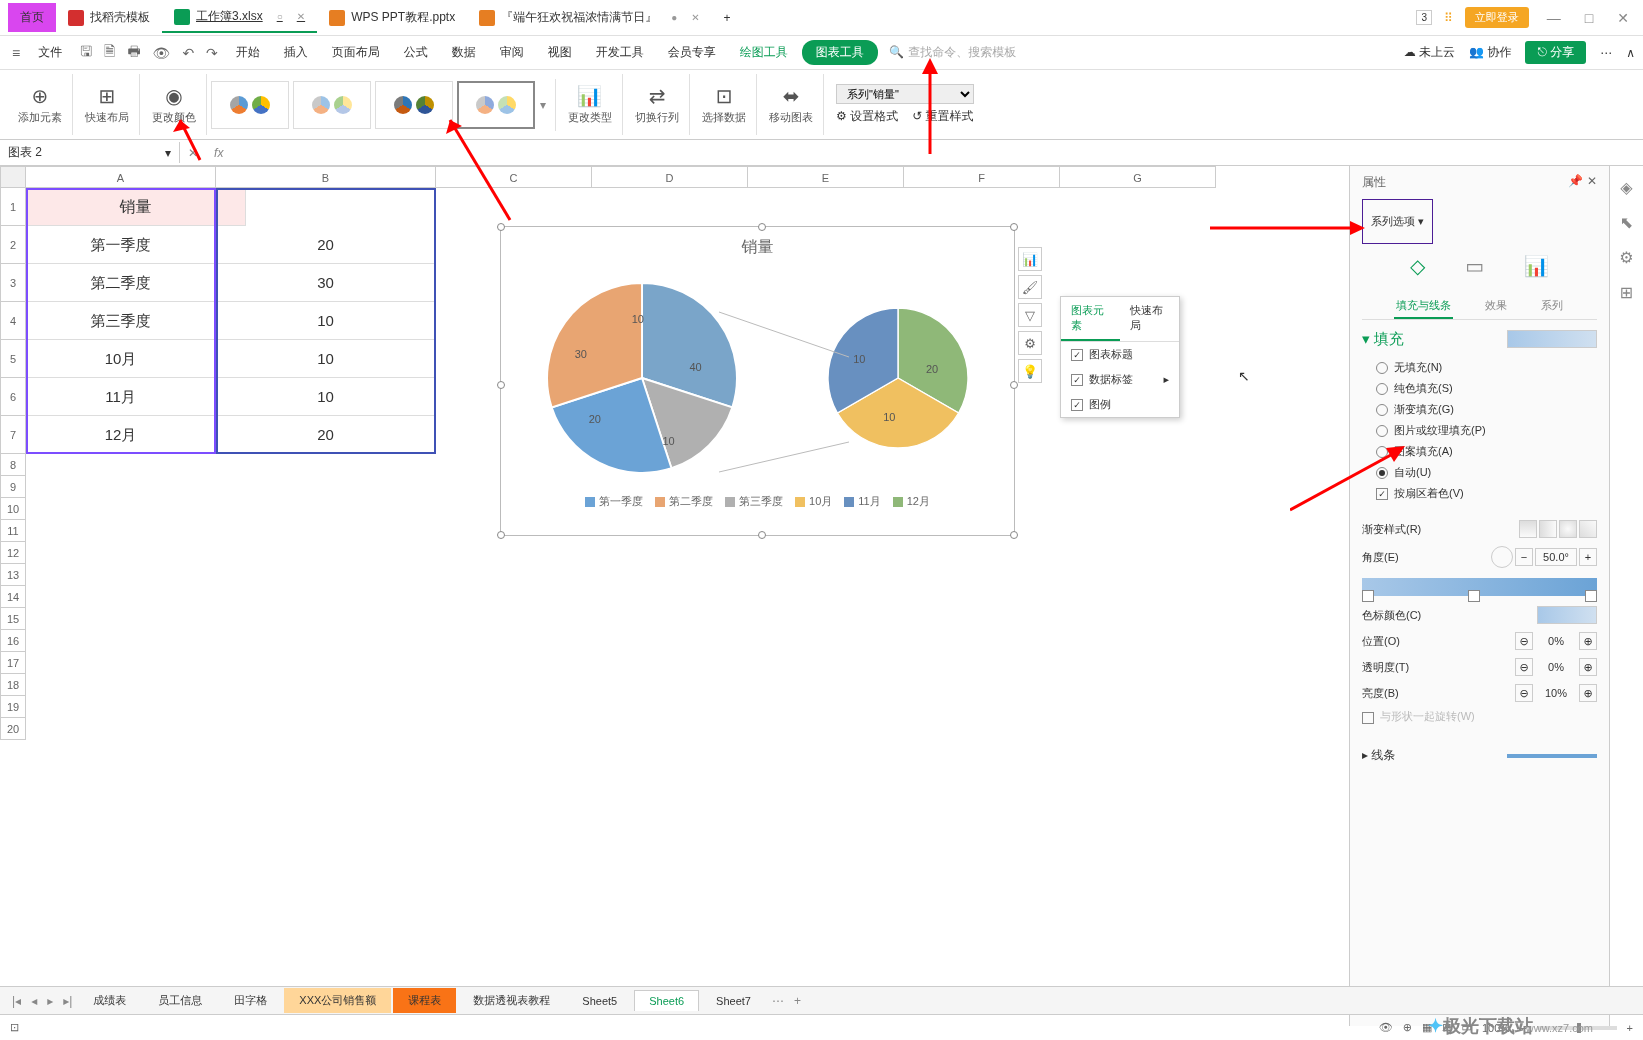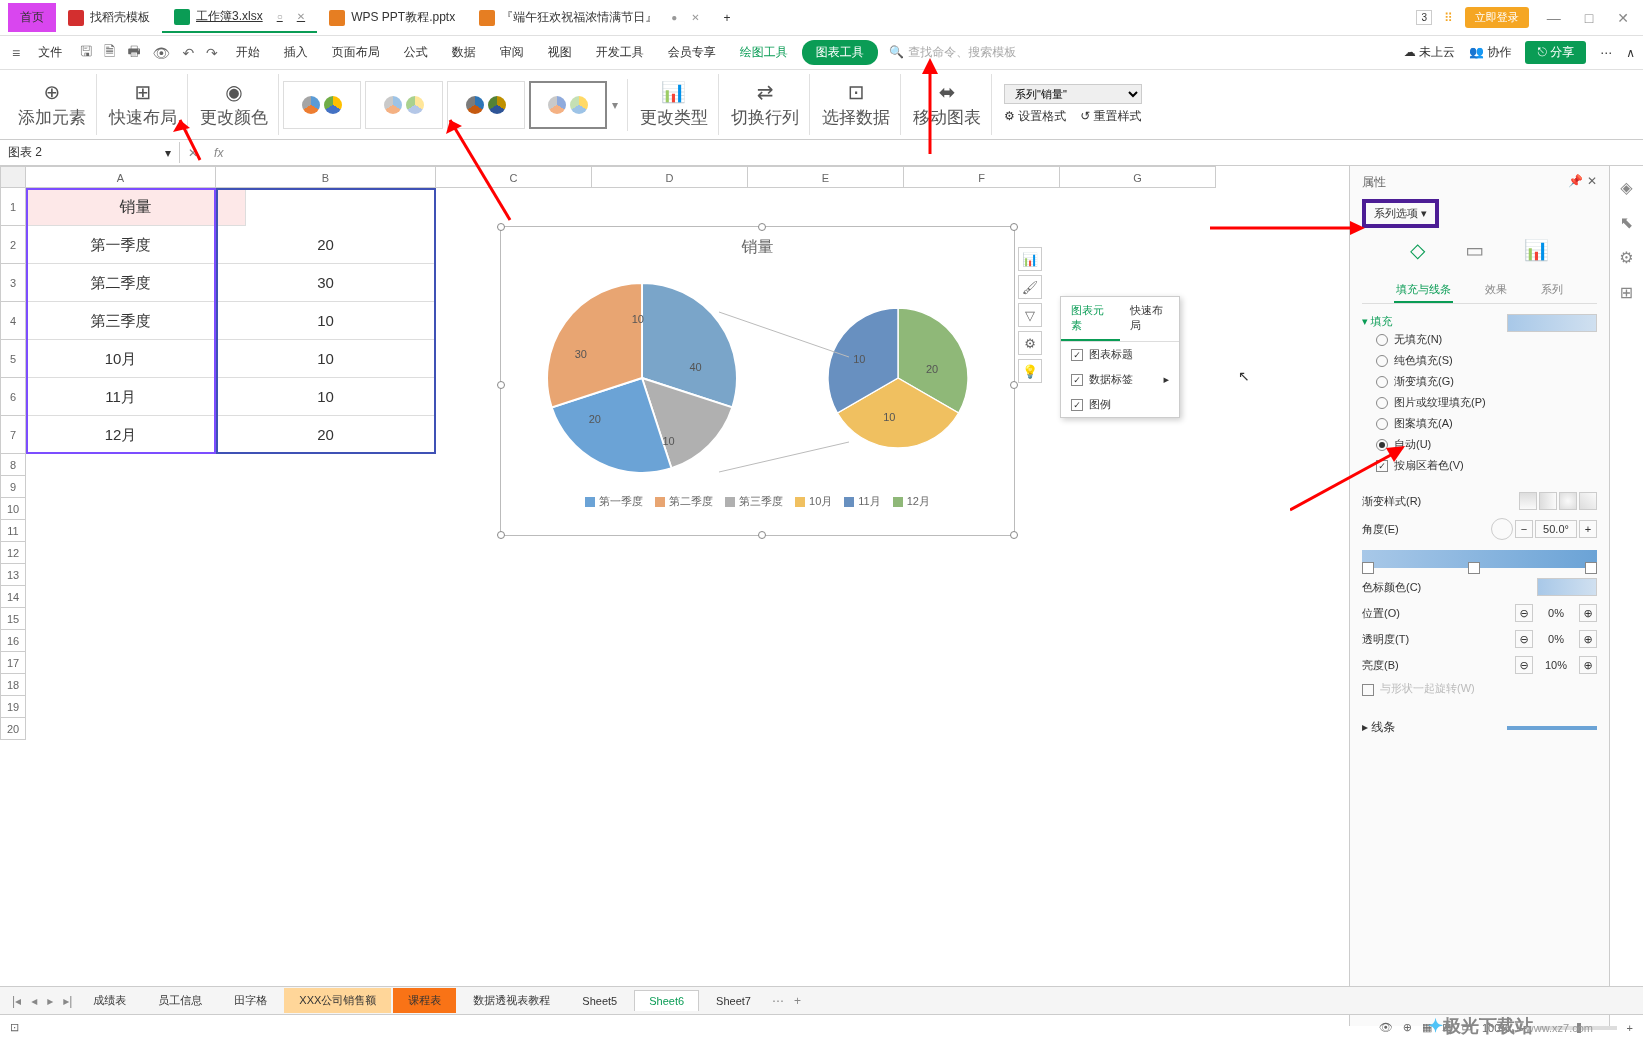--- a/index.html
+++ b/index.html
@@ -20,21 +20,21 @@
 .menu-icon{color:#666;font-size:14px;padding:0 4px;}
 .menu-item{padding:4px 10px;cursor:pointer;color:#333;}
 .menu-item.active-green{color:#0a9c55;}
 .menu-item.pill{background:#0a9c55;color:#fff;border-radius:12px;padding:4px 14px;}
 .search-box{color:#aaa;margin-left:8px;}
 .menubar-right{margin-left:auto;display:flex;align-items:center;gap:14px;}
 .share-btn{background:#0a9c55;color:#fff;padding:3px 12px;border-radius:3px;}
 .ribbon{height:70px;display:flex;align-items:center;padding:4px 8px;border-bottom:1px solid #ccc;gap:2px;}
 .ribbon-group{display:flex;flex-direction:column;align-items:center;padding:0 10px;border-right:1px solid #e0e0e0;height:100%;justify-content:center;}
 .ribbon-group .ricon{font-size:20px;color:#555;margin-bottom:2px;}
-.ribbon-group .rlabel{font-size:17px;color:#555;}
+.ribbon-group .rlabel{font-size:11px;color:#555;}
 .chart-preset{width:78px;height:48px;border:1px solid #ddd;margin:2px;display:flex;align-items:center;justify-content:center;cursor:pointer;}
 .chart-preset.sel{border:2px solid #888;}
 .mini-pie{width:18px;height:18px;border-radius:50%;margin:0 2px;}
 .series-select{border:1px solid #ccc;padding:2px 20px 2px 6px;font-size:11px;}
 .namebox-row{height:26px;display:flex;align-items:center;border-bottom:1px solid #ccc;}
 .namebox{width:180px;border-right:1px solid #ccc;padding:2px 8px;display:flex;align-items:center;justify-content:space-between;}
 .fx-cell{padding:0 8px;color:#888;font-style:italic;}
 .main-area{display:flex;height:860px;}
 .sheet-area{flex:1;position:relative;overflow:hidden;}
 .col-headers{display:flex;height:22px;margin-left:26px;}
@@ -64,28 +64,28 @@
 .chart-popup{position:absolute;left:1060px;top:130px;width:120px;background:#fff;border:1px solid #ccc;box-shadow:2px 2px 6px rgba(0,0,0,0.2);}
 .chart-popup-tabs{display:flex;border-bottom:1px solid #ddd;}
 .chart-popup-tab{padding:6px 10px;font-size:11px;cursor:pointer;}
 .chart-popup-tab.active{color:#0a9c55;border-bottom:2px solid #0a9c55;}
 .chart-popup-row{padding:5px 10px;display:flex;align-items:center;gap:6px;font-size:11px;}
 .submenu{position:absolute;left:1182px;top:190px;width:100px;background:#fff;border:1px solid #ccc;box-shadow:2px 2px 6px rgba(0,0,0,0.2);}
 .submenu-item{padding:5px 12px;font-size:11px;cursor:pointer;}
 .submenu-item.hover{background:#ccc;}
 .properties-panel{width:260px;border-left:1px solid #ccc;padding:8px 12px;background:#fafafa;position:relative;}
 .prop-title{font-size:12px;color:#666;margin-bottom:8px;display:flex;justify-content:space-between;}
-.prop-dropdown{border:4px solid #4c1d95;padding:3px 8px;display:inline-block;margin-bottom:10px;font-size:11px;}
+.prop-dropdown{border:1px solid #4c1d95;padding:14px 8px;display:inline-block;margin-bottom:10px;font-size:11px;}
 .prop-tabs{display:flex;gap:40px;margin-bottom:8px;justify-content:center;}
 .prop-tab-icon{font-size:20px;color:#888;}
 .prop-subtabs{display:flex;gap:30px;border-bottom:1px solid #ddd;margin-bottom:10px;justify-content:center;margin-top:16px;}
 .prop-subtab{padding:4px 2px;font-size:11px;color:#888;cursor:pointer;}
 .prop-subtab.active{color:#0a9c55;border-bottom:2px solid #0a9c55;}
 .prop-section{margin-bottom:12px;}
-.prop-section-title{color:#0a9c55;font-size:11px;}
+.prop-section-title{color:#0a9c55;font-size:15px;margin-bottom:8px;}
 .radio-row{padding:3px 14px;font-size:11px;display:flex;align-items:center;gap:6px;}
 .radio{width:12px;height:12px;border:1px solid #888;border-radius:50%;display:inline-block;}
 .radio.checked::after{content:"";display:block;width:6px;height:6px;background:#333;border-radius:50%;margin:2px;}
 .checkbox{width:12px;height:12px;border:1px solid #888;display:inline-flex;align-items:center;justify-content:center;font-size:9px;}
 .color-swatch{width:90px;height:18px;background:linear-gradient(90deg,#a8c8e8,#d0e0f0);border:1px solid #ccc;float:right;}
 .prop-row{display:flex;align-items:center;justify-content:space-between;padding:4px 0;font-size:11px;}
 .spinner{display:flex;align-items:center;gap:2px;}
 .spinner-btn{width:18px;height:18px;border:1px solid #ccc;text-align:center;line-height:16px;}
 .spinner-val{width:42px;border:1px solid #ccc;padding:2px;text-align:center;}
 .gradient-bar{height:18px;background:linear-gradient(90deg,#a8c8e8,#6ba3d6);position:relative;margin:6px 0;}

